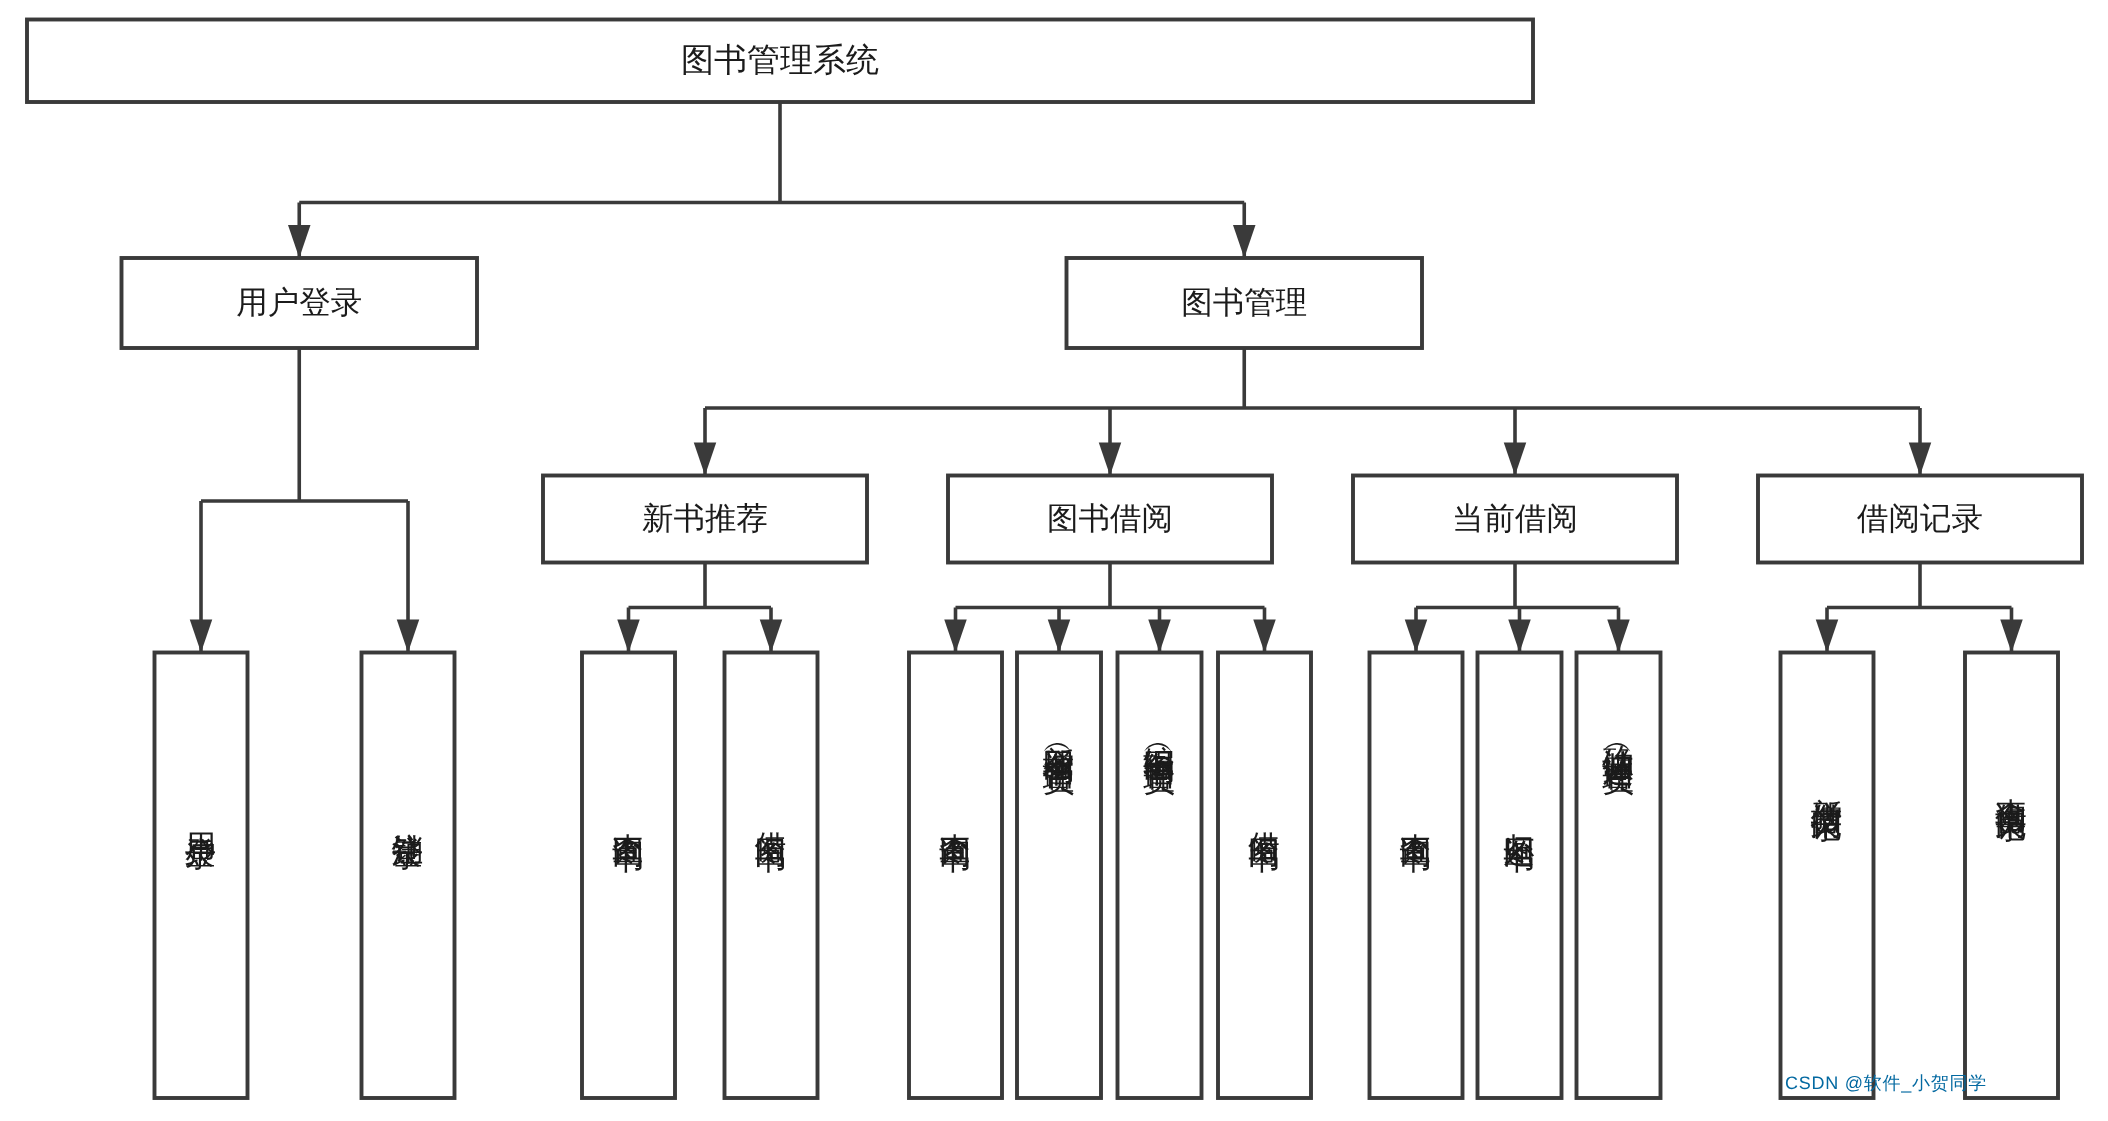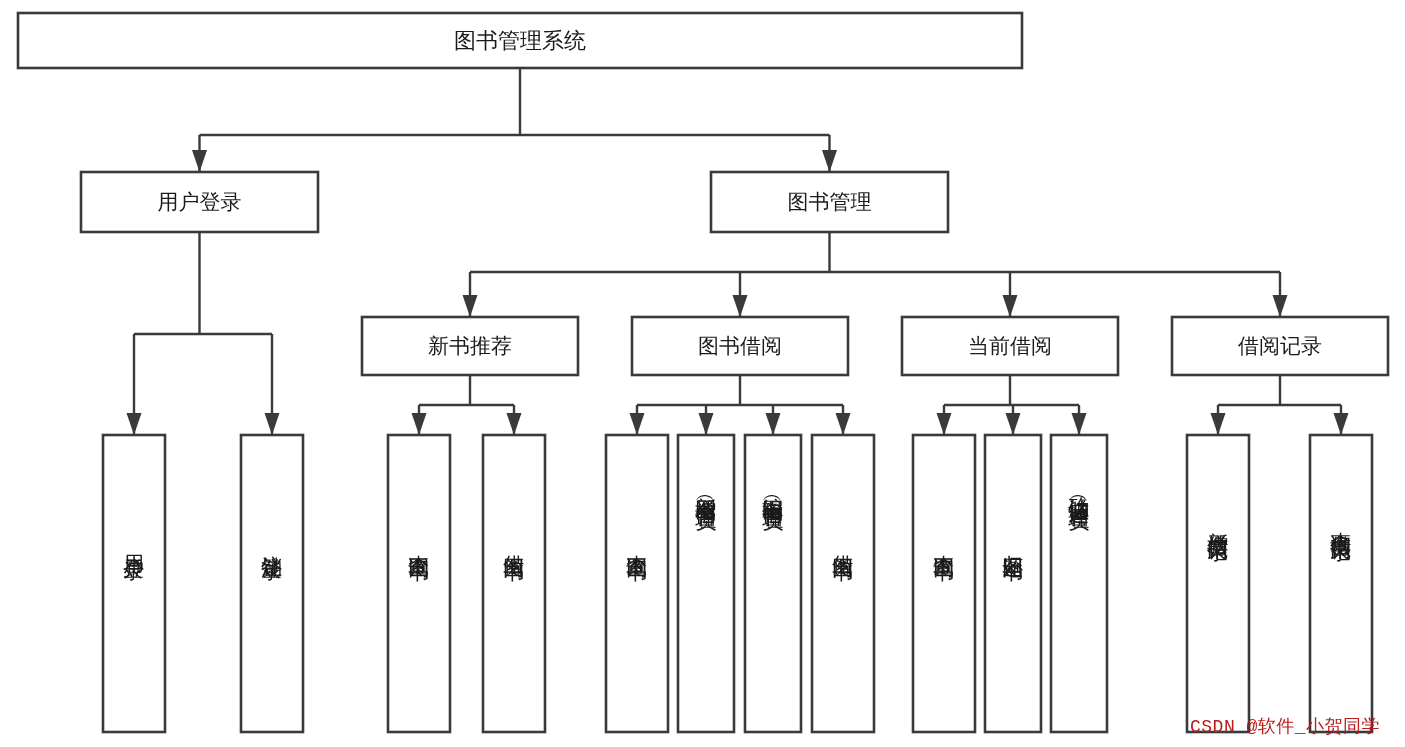--- a/index.html
+++ b/index.html
@@ -64,23 +64,23 @@
     color: #1b1b1b;
     letter-spacing: 2px;
     white-space: nowrap;
     text-align: start;
     pointer-events: none;
   }
   .watermark {
     position: absolute;
     left: 1190px;
     top: 714px;
-    font-family: Liberation Mono, monospace;
-    font-size: 18px;
-    color: #b91c1c;
+    font-family: Liberation Sans, sans-serif;
+    font-size: 12px;
+    color: #0369a1;
     white-space: nowrap;
     letter-spacing: 0.5px;
   }
 </style>
 </head>
 <body>
 
 <div id="diagram-root">
 
   <svg id="tree-svg" viewBox="0 0 1405 747">

